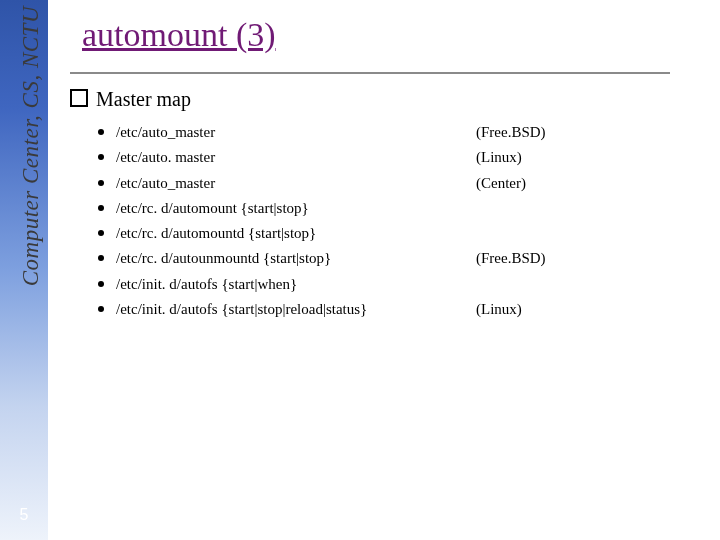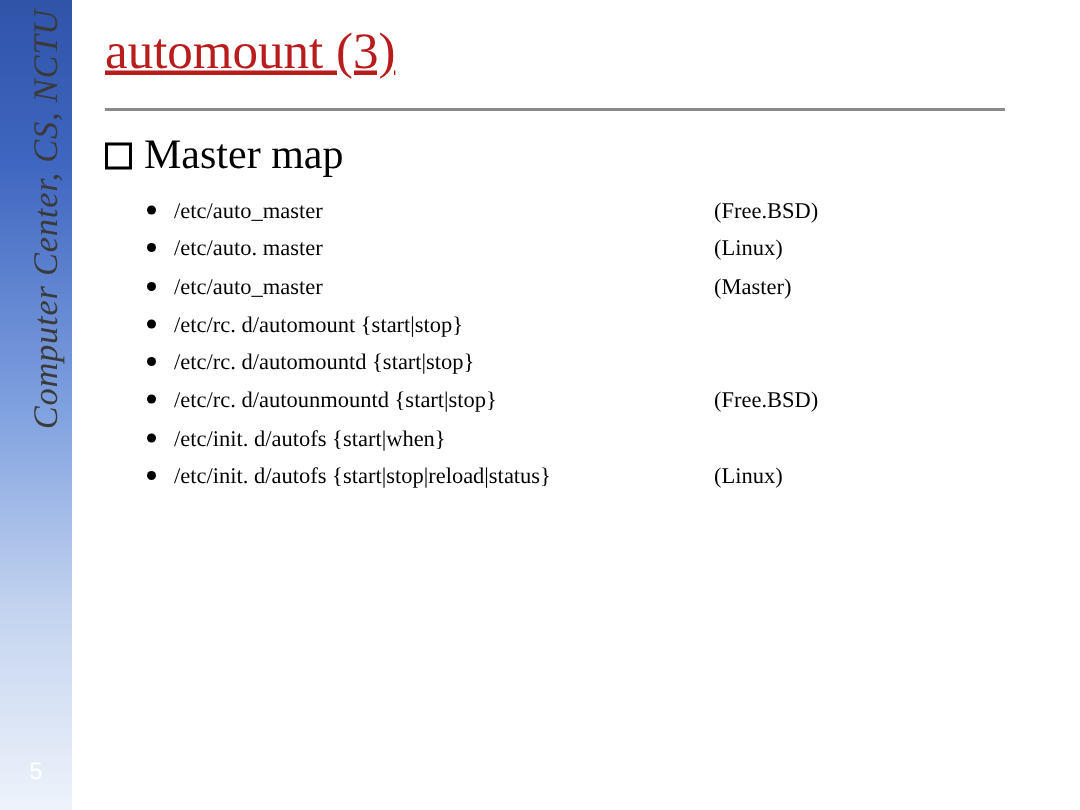--- a/index.html
+++ b/index.html
@@ -54,33 +54,33 @@
   }
   
   .content {
     position: absolute;
     left: 70px;
     top: 10px;
     right: 20px;
   }
   .title {
     font-size: 34px;
-    color: #b91c1c;
+    color: #701a75;
     text-decoration: underline;
-    margin: 6px 0 6px 0;
+    margin: 6px 0 6px 12px;
     font-family: "Times New Roman", Times, serif;
   }
   .rule {
     border: none;
     border-top: 2px solid #8a8a8a;
     margin: 18px 0 12px 0;
     width: 600px;
   }
   .section-head {
-    font-size: 28px;
+    font-size: 20px;
     margin: 14px 0 10px 0;
   }
   .section-head .sq {
     font-family: Arial, sans-serif;
     display: inline-block;
     width: 14px;
     height: 14px;
     border: 2px solid #000;
     margin-right: 8px;
     position: relative;
@@ -141,21 +141,21 @@
           <span class="os">(Free.BSD)</span>
         </li>
       <li>
           <span class="dot"></span>
           <span class="txt">/etc/auto. master</span>
           <span class="os">(Linux)</span>
         </li>
       <li>
           <span class="dot"></span>
           <span class="txt">/etc/auto_master</span>
-          <span class="os">(Master)</span>
+          <span class="os">(Center)</span>
         </li>
     </ul>
 
     <ul class="items">
       <li>
           <span class="dot"></span>
           <span class="txt">/etc/rc. d/automount {start|stop}</span>
           <span class="os"></span>
         </li>
       <li>

